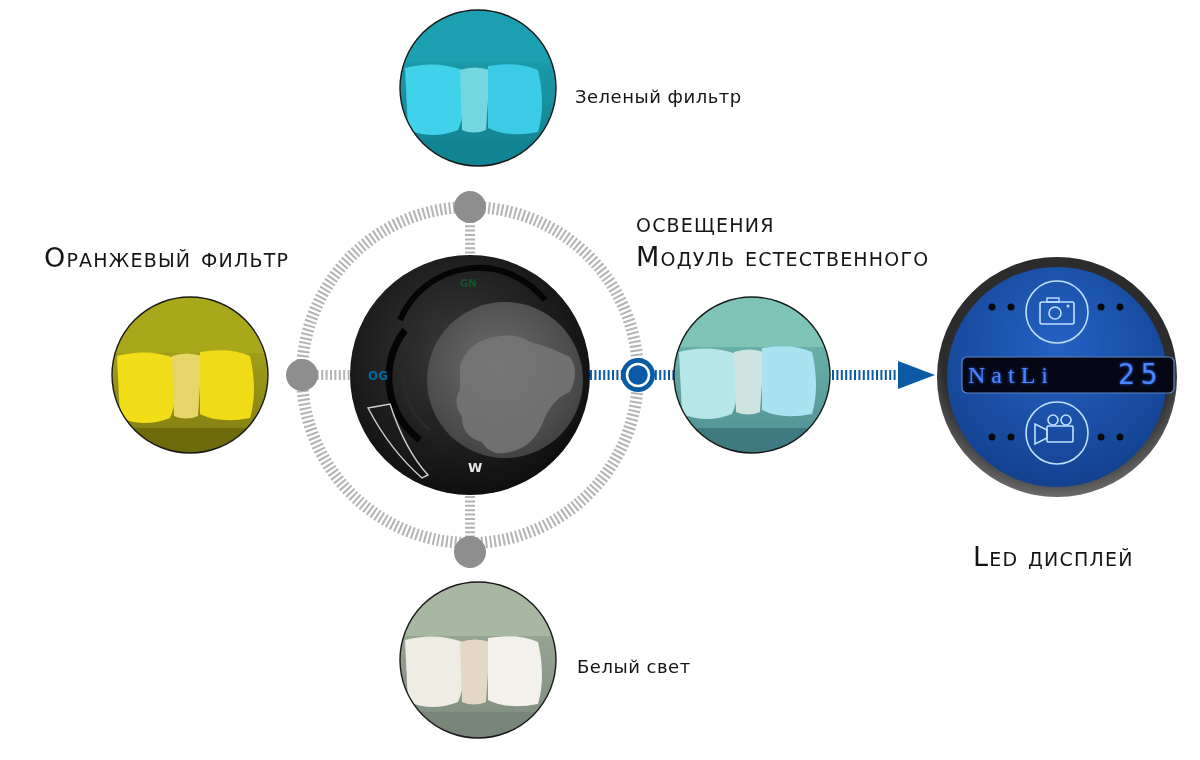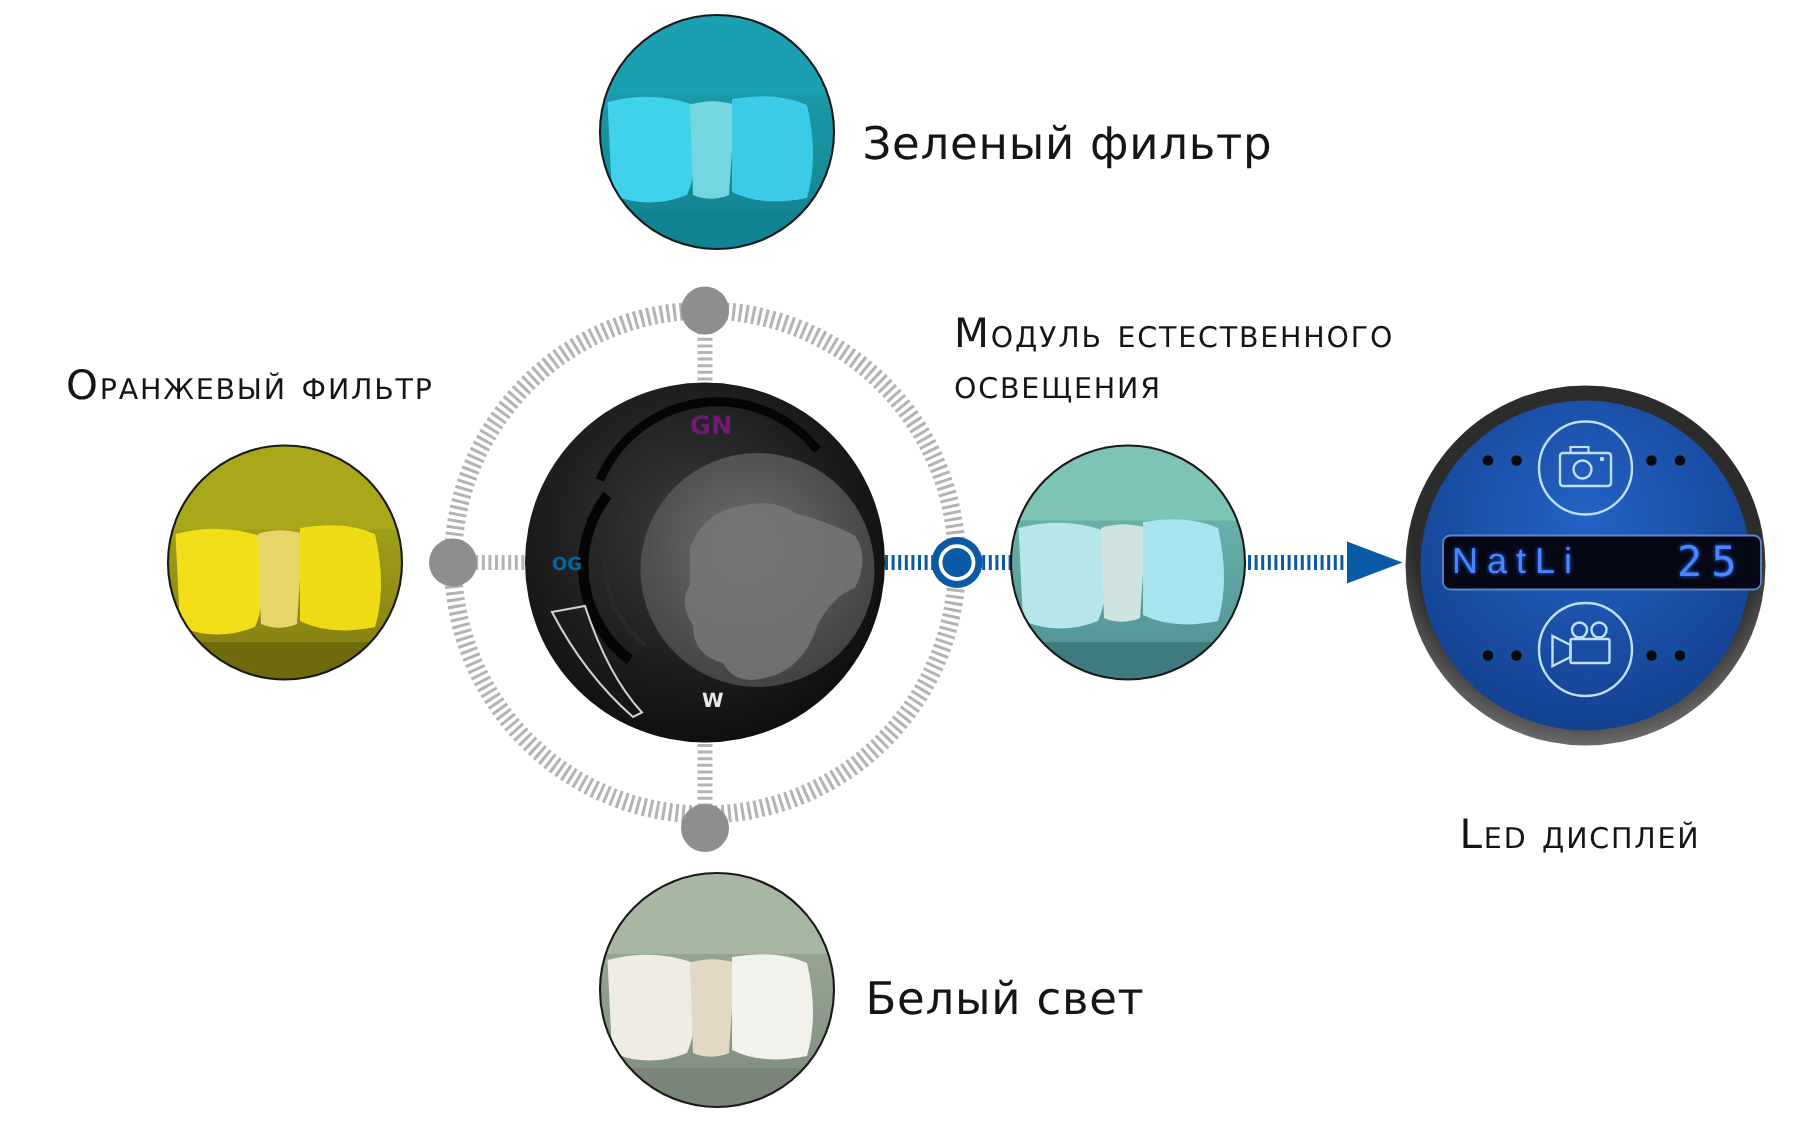--- a/index.html
+++ b/index.html
@@ -3,21 +3,21 @@
 <meta charset="utf-8">
 <style>
   html, body { margin: 0; padding: 0; }
   body {
     width: 1200px; height: 760px; position: relative; overflow: hidden;
     background: #ffffff;
     font-family: "DejaVu Sans", sans-serif;
     color: #111111;
   }
   .label {
-    position: absolute; font-size: 30px; letter-spacing: 0.5px; line-height: 34px;
+    position: absolute; font-size: 18px; letter-spacing: 0.5px; line-height: 34px;
     white-space: nowrap; color: #151515;
   }
   .label.smallcaps { font-variant: small-caps; font-size: 27px; letter-spacing: 1.2px; }
   .label.two-line { white-space: normal; width: 360px; }
   .label .line { display: block; }
   svg { position: absolute; left: 0; top: 0; }
 </style>
 </head>
 <body>
 
@@ -181,31 +181,31 @@
       <circle cx="992" cy="437" r="3.5"></circle>
         <circle cx="1011" cy="437" r="3.5"></circle>
       <circle cx="1101" cy="437" r="3.5"></circle>
         <circle cx="1120" cy="437" r="3.5"></circle>
     </g>
 
     <rect x="962" y="357" width="212" height="36" rx="5" fill="#050714" stroke="#5c86c9" stroke-width="1.2"></rect>
   </g>
 </svg>
 
-<div class="label" style="left:460px; top:276px; font-size:17px; line-height:16px; font-weight:bold; color:#701a75; letter-spacing:0;">GN</div>
+<div class="label" style="left:460px; top:276px; font-size:10px; line-height:16px; font-weight:bold; color:#14532d; letter-spacing:0;">GN</div>
 <div class="label" style="left:368px; top:368px; font-size:12px; line-height:16px; font-weight:bold; color:#0369a1; letter-spacing:0;">OG</div>
 <div class="label" style="left:468px; top:460px; font-size:13px; line-height:16px; font-weight:bold; color:#e8e8e8; letter-spacing:0;">W</div>
 
-<div class="label" style="left:968px; top:358px; font-family:Liberation Sans, sans-serif; font-size:24px; line-height:34px; color:#4a86ff; letter-spacing:6px; text-shadow:0 0 3px #2f6cff;">NatLi</div>
+<div class="label" style="left:968px; top:358px; font-family:Liberation Serif, serif; font-size:24px; line-height:34px; color:#4a86ff; letter-spacing:6px; text-shadow:0 0 3px #2f6cff;">NatLi</div>
 <div class="label" style="left:1118px; top:358px; font-family:'DejaVu Sans Mono', monospace; font-size:28px; line-height:34px; color:#4a86ff; letter-spacing:6px; text-shadow:0 0 3px #2f6cff;">25</div>
 
 <div class="label" style="left:575px; top:80px;">Зеленый фильтр</div>
 
 <div class="label smallcaps" style="left:44px; top:241px;text-align:right;">Оранжевый фильтр</div>
 
 <div class="label smallcaps two-line" style="left:636px; top:206px;">
+  <span class="line">освещения</span>
   <span class="line">Модуль естественного</span>
-  <span class="line">освещения</span>
 </div>
 
 <div class="label" style="left:577px; top:650px;">Белый свет</div>
 
 <div class="label smallcaps" style="left:973px; top:508px;margin-top:32px;">Led дисплей</div>
 
 </body></html>

